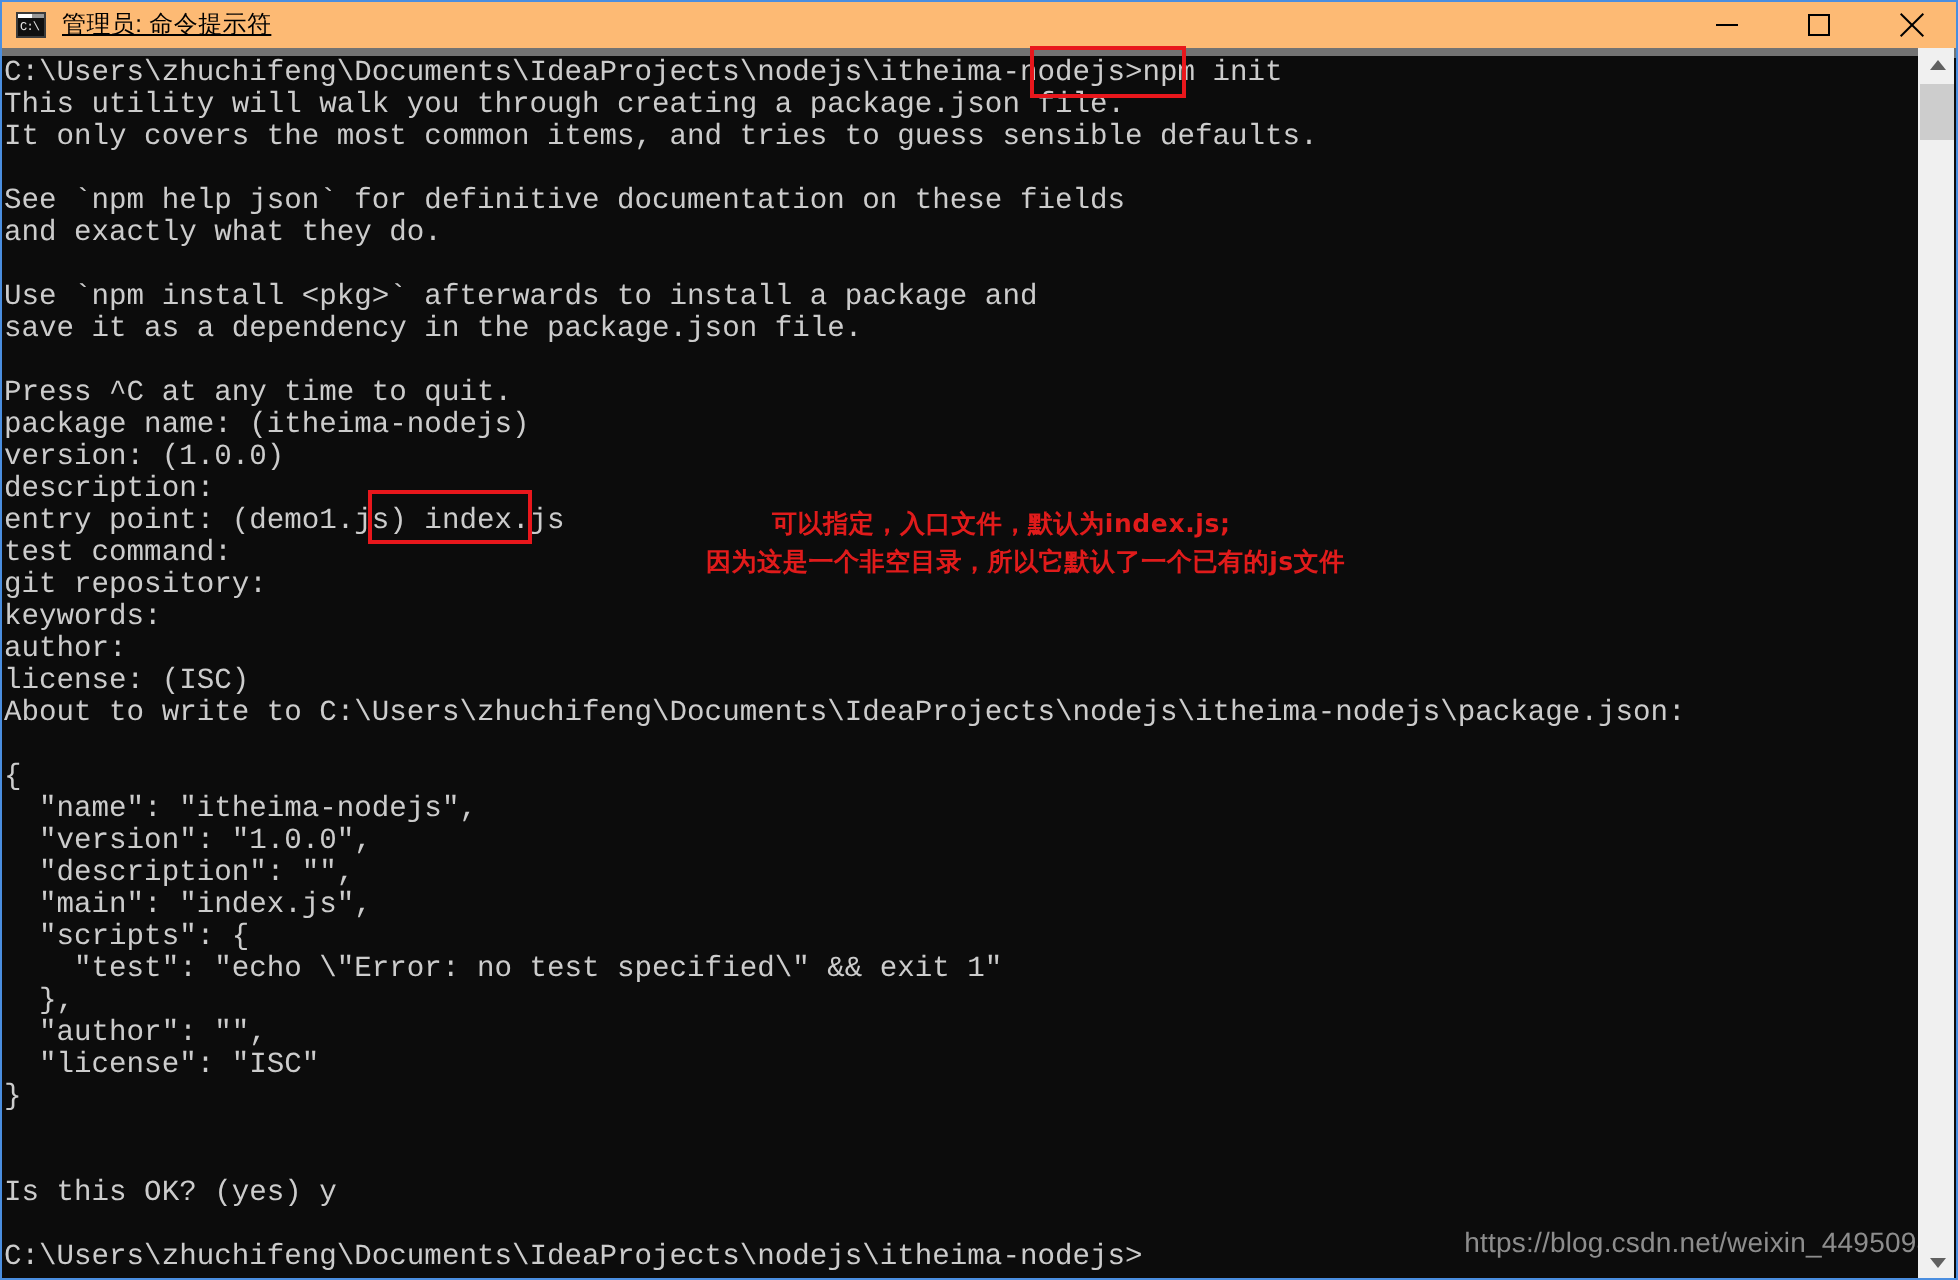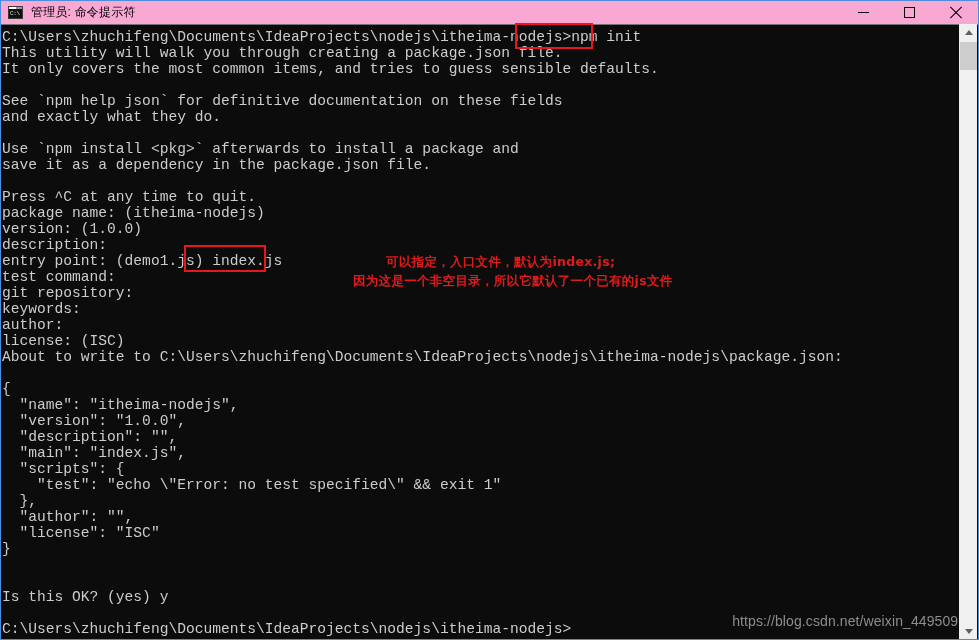--- a/index.html
+++ b/index.html
@@ -21,24 +21,25 @@
     box-sizing: border-box;
     border: 1px solid #4a8ee0;
     overflow: hidden;
   }
   
   #titlebar {
     position: absolute;
     left: 0; top: 0;
     width: 977px;
     height: 23px;
-    background: #f9a8d4;
+    background: #fdba74;
     display: flex;
     align-items: center;
-    border-bottom: 1px solid #737373;
+    border-bottom: 5px solid #737373;
+    text-decoration: underline;
   }
   #app-icon {
     width: 16px;
     height: 16px;
     margin-left: 7px;
     margin-right: 7px;
     flex: 0 0 auto;
     position: relative;
   }
   #app-icon .ic-outer {

